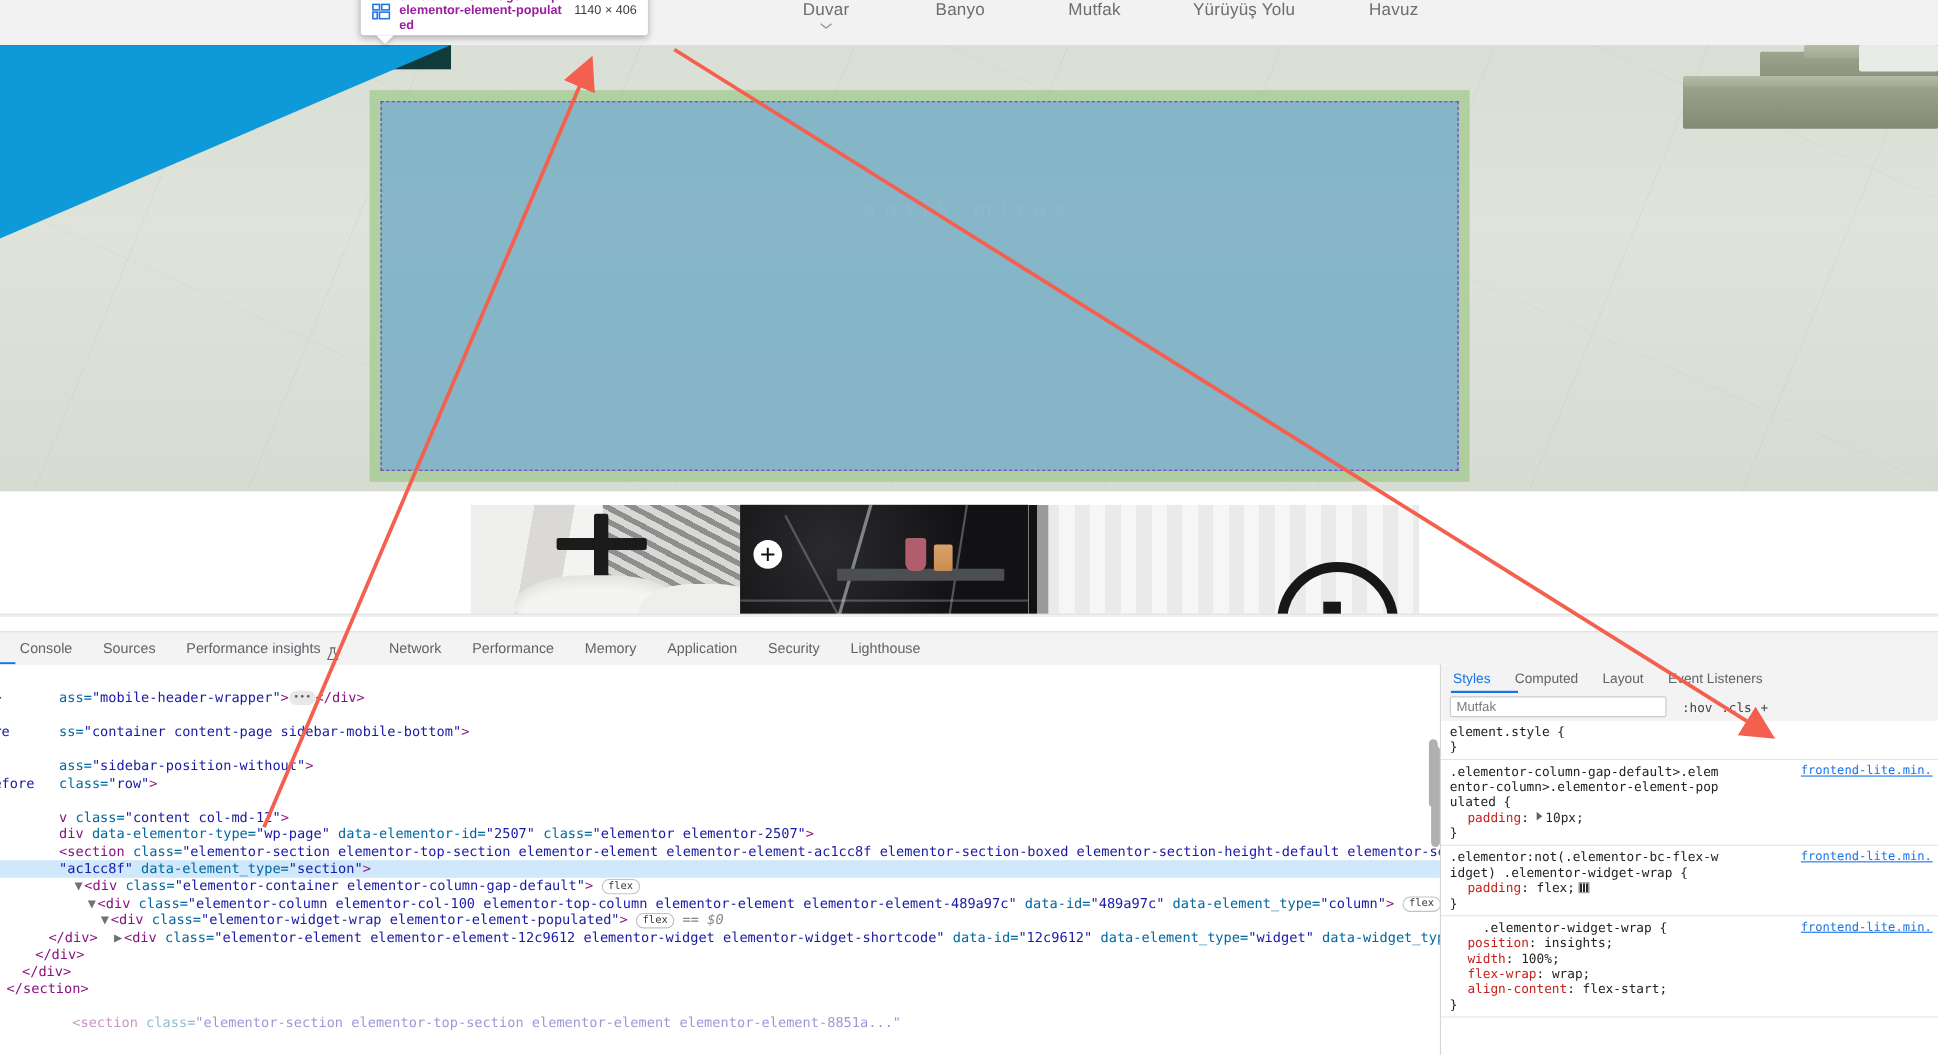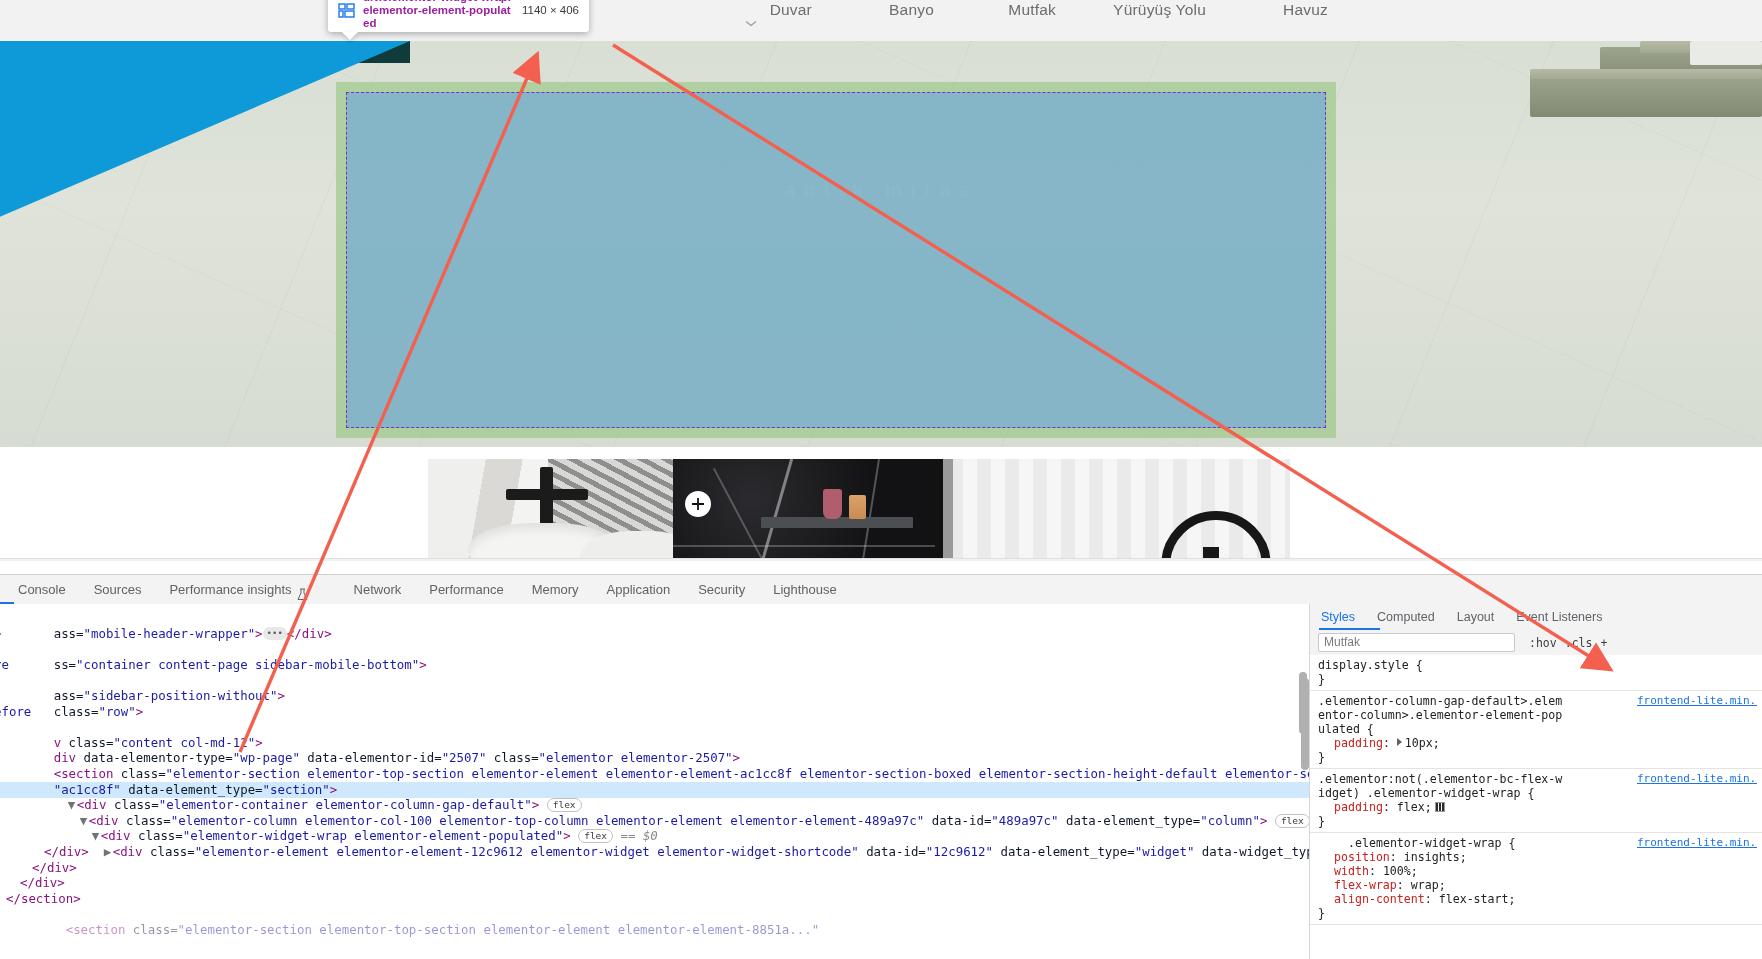--- a/index.html
+++ b/index.html
@@ -23,21 +23,21 @@
   }
   #site-nav .nav-items {
     position: absolute; left: 690px; top: 0; height: 41px;
     display: flex; align-items: flex-start; gap: 0;
   }
   #site-nav .nav-item {
     position: relative;
     color: #6d6d6d; font-size: 15.5px; letter-spacing: .2px;
     padding: 0 0 0 0; margin: 0;
     line-height: 19px; padding-top: 0px;
-    text-align: right;
+    text-align: center;
     white-space: nowrap;
   }
   .nav-slot { width: 122px; text-align: center; }
   .nav-caret {
     display: block; margin: 1px auto 0 auto; width: 12px; height: 7px;
   }
   .nav-caret svg { display:block; }
 
   
   #hero {
@@ -221,21 +221,21 @@
   
   #dom-tree {
     position: absolute; left: 0; top: 29px; width: 1436px; height: 356px;
     overflow: hidden; background: #fff;
     font-family: "DejaVu Sans Mono", monospace;
     font-size: 12.4px; line-height: 15.6px; color: #333;
     white-space: pre;
   }
   #dom-tree .ln { position: absolute; left: -6px; white-space: pre; }
   .tok-tag   { color: #881280; }
-  .tok-attr  { color: #0f172a; }
+  .tok-attr  { color: #0369a1; }
   .tok-val   { color: #1a1aa6; }
   .tok-dollar{ color: #888; font-style: italic; }
   .tw { display:inline-block; width:9px; color:#727272; }
   .badge-flex {
     display:inline-block; border:1px solid #c2c2c2; border-radius:7px;
     padding:0 5px; font-size:9.5px; line-height:12px; color:#3c3c3c;
     background:#fff; vertical-align:1px; font-family:"DejaVu Sans Mono",monospace;
   }
   .ellipsis-pill {
     display:inline-block; background:#e8e8e8; border-radius:8px;
@@ -538,21 +538,21 @@
       <div id="styles-filterbar">
         <div class="filterbox">Mutfak</div>
         <span class="toggle">:hov</span>
         <span class="toggle" style="margin-left:8px">.cls</span>
         <span class="toggle" style="margin-left:8px">+</span>
       </div>
 
       <div id="styles-body">
 
         <div class="rule">
-          <div class="sel">display.style {</div>
+          <div class="sel">element.style {</div>
           <div class="brace">}</div>
         </div>
 
         <div class="rule">
           <div class="src">frontend-lite.min.css:1</div>
           <div class="sel" style="max-width:250px;word-break:break-all;">.elementor-column-gap-default&gt;.elementor-column&gt;.elementor-element-populated {</div>
           <div style="padding-left:16px">
             <span class="prop">padding</span><span class="val">: </span><span class="tri"></span><span class="val">10px</span><span class="val">;</span>
           </div>
           <div class="brace">}</div>

